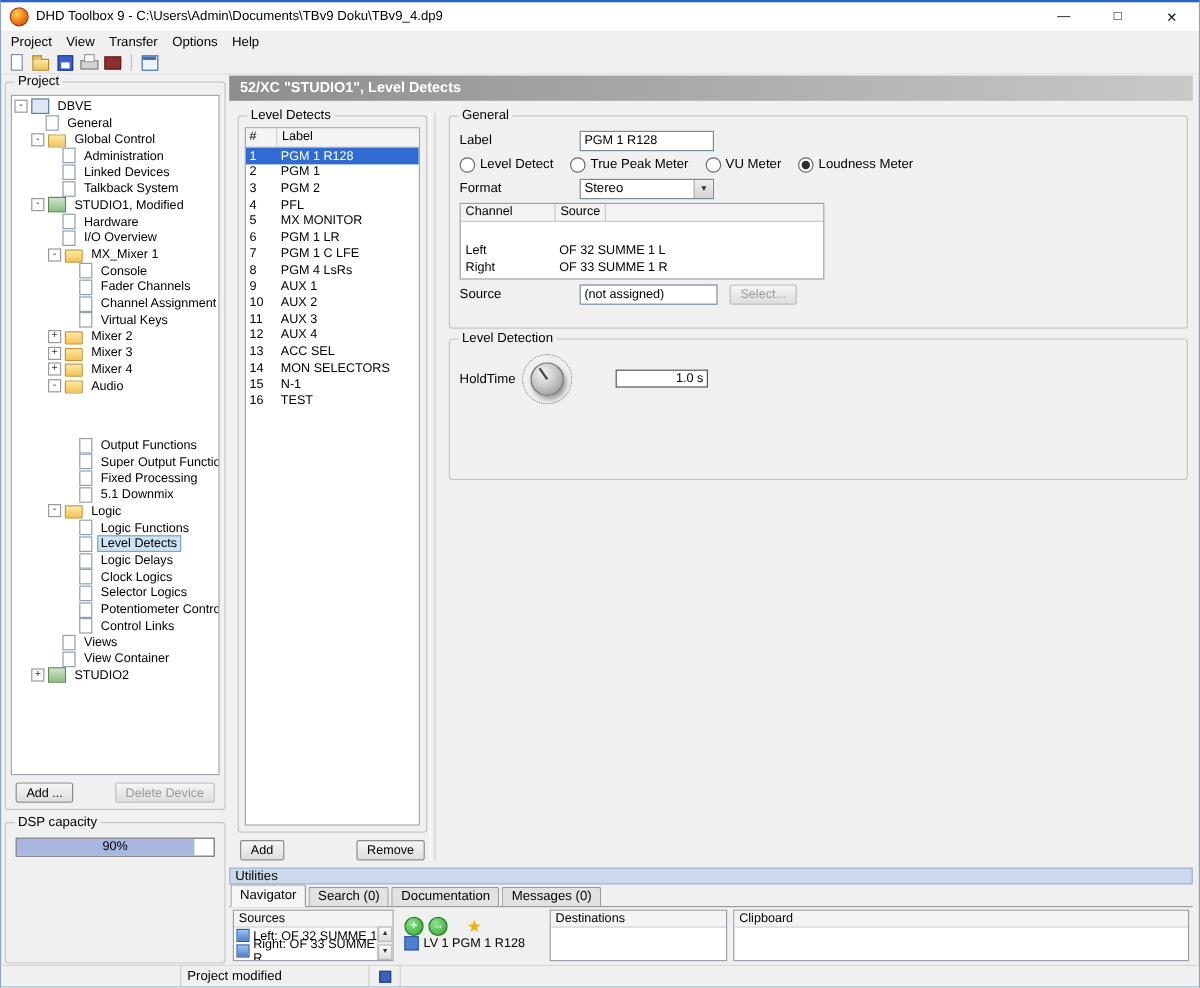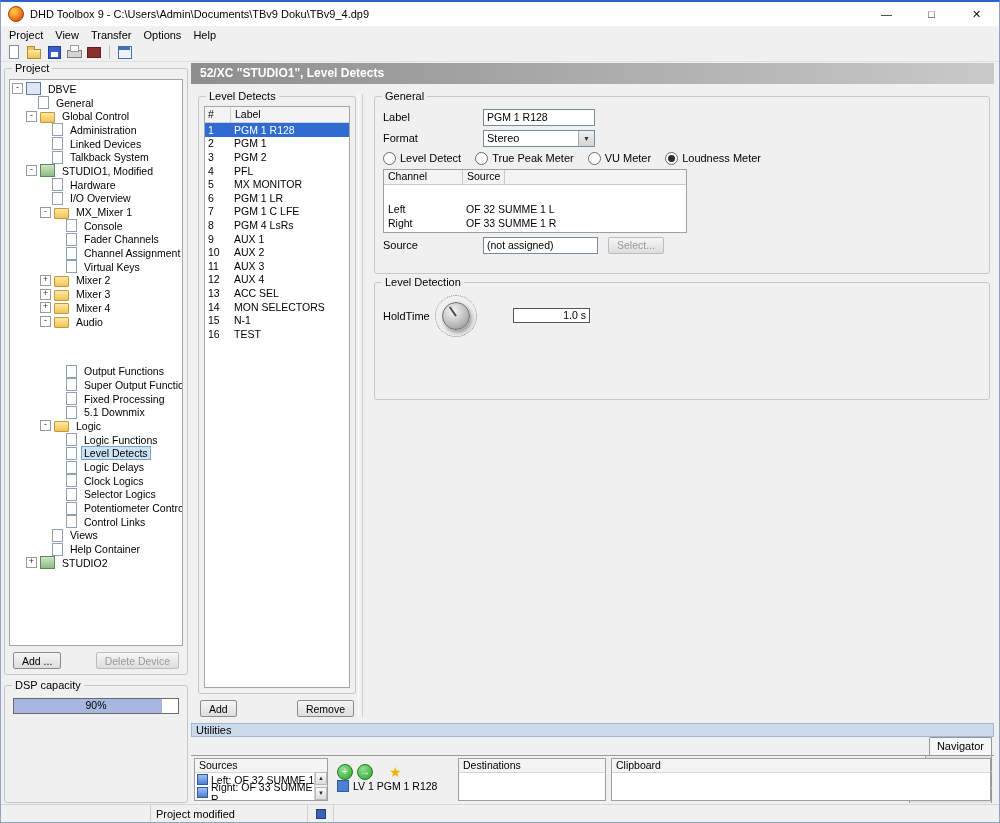--- a/index.html
+++ b/index.html
@@ -112,21 +112,21 @@
                transform-origin:50% 100%;background:#4a4a4a;}
   .knob.level::after{transform:rotate(48deg);}
   .knob.hold::after{transform:rotate(-35deg);}
   .value-box{width:77px;height:15px;box-sizing:border-box;border:1px solid #555;background:#fff;
              text-align:right;padding:0 3px;line-height:13px;margin-left:36px;font-size:10.5px;}
 
   
   .utilities{height:80px;display:flex;flex-direction:column;margin-top:4px;flex:none;}
   .util-caption{height:14px;line-height:13px;padding-left:4px;background:var(--utilities_caption_bg,#ccd9ea);
                 border:1px solid #9fb6d4;box-sizing:border-box;}
-  .util-tabs{height:18px;display:flex;align-items:flex-end;border-bottom:1px solid #9a9a9a;padding-left:1px;flex-direction:column;}
+  .util-tabs{height:18px;display:flex;align-items:flex-end;border-bottom:1px solid #9a9a9a;padding-left:1px;}
   .tab{height:15px;line-height:15px;padding:0 7px;border:1px solid #989898;border-bottom:none;background:#e2e2e2;
        margin-right:2px;border-radius:2px 2px 0 0;}
   .tab.active{background:#f6f6f6;height:17px;line-height:17px;margin-bottom:-1px;border-bottom:1px solid #f6f6f6;}
   .util-body{flex:1;display:flex;gap:5px;padding:2px 3px;min-height:0;}
   .list-box{border:1px solid #9aa0a8;background:#fff;display:flex;flex-direction:column;overflow:hidden;position:relative;font-size:10.5px;}
   .sources{width:132px;flex:none;} .destinations{width:146px;flex:none;} .clipboard{flex:1;}
   .list-header{height:13px;line-height:13px;background:#f4f4f4;border-bottom:1px solid #d5d5d5;padding:0 4px;flex:none;}
   .list-item{display:flex;align-items:center;gap:3px;height:13px;padding:0 2px;}
   .source-icon{width:9px;height:9px;flex:none;background:linear-gradient(#9fc2ef,#4f7fd0);border:1px solid #2d5aa0;}
   .mini-scrollbar{position:absolute;right:0;top:13px;bottom:0;width:12px;background:#efefef;border-left:1px solid #d0d0d0;
@@ -334,21 +334,21 @@
             <span class="tree-label">Control Links</span>
           </div>
           <div class="tree-row" style="padding-left: 30px;">
             <span class="toggle-spacer"></span>
             <span class="tree-icon icon-page"></span>
             <span class="tree-label">Views</span>
           </div>
           <div class="tree-row" style="padding-left: 30px;">
             <span class="toggle-spacer"></span>
             <span class="tree-icon icon-page"></span>
-            <span class="tree-label">Help Container</span>
+            <span class="tree-label">View Container</span>
           </div>
           <div class="tree-row" style="padding-left: 16px;">
             <span class="toggle">+</span>
             <span class="tree-icon icon-device"></span>
             <span class="tree-label">STUDIO2</span>
           </div>
         </div>
       <div class="panel-buttons">
         <button class="btn">Add ...</button>
         <button class="btn disabled">Delete Device</button>
@@ -451,46 +451,46 @@
       </div>
 
       <div class="vsplitter"></div>
 
       <div class="detail-col">
         <div class="groupbox gen-group">
           <span class="legend">General</span>
           <div class="form-row">
             <div class="form-label">Label</div>
             <input class="text-input w112" value="PGM 1 R128" style="">
-          </div>
-          <div class="form-row">
-            <div class="form-label">Format</div>
-            <div class="combo">
-              <div class="combo-value">Stereo</div>
-              <div class="combo-arrow">▼</div>
-            </div>
           </div>
           <div class="form-row radios">
               <label class="radio-option">
                 <span class="radio"></span>
                 <span class="radio-text">Level Detect</span>
               </label>
               <label class="radio-option">
                 <span class="radio"></span>
                 <span class="radio-text">True Peak Meter</span>
               </label>
               <label class="radio-option">
                 <span class="radio"></span>
                 <span class="radio-text">VU Meter</span>
               </label>
               <label class="radio-option">
                 <span class="radio checked"></span>
                 <span class="radio-text">Loudness Meter</span>
               </label>
             </div>
+          <div class="form-row">
+            <div class="form-label">Format</div>
+            <div class="combo">
+              <div class="combo-value">Stereo</div>
+              <div class="combo-arrow">▼</div>
+            </div>
+          </div>
           <div class="channel-table">
             <div class="ct-header">
               <div class="ct-col-channel">Channel</div>
               <div class="ct-col-source">Source</div>
             </div>
             <div>
                 <div class="ct-row">
                   <div class="ct-col-channel">Left</div>
                   <div class="ct-col-source">OF 32 SUMME 1 L</div>
                 </div>

